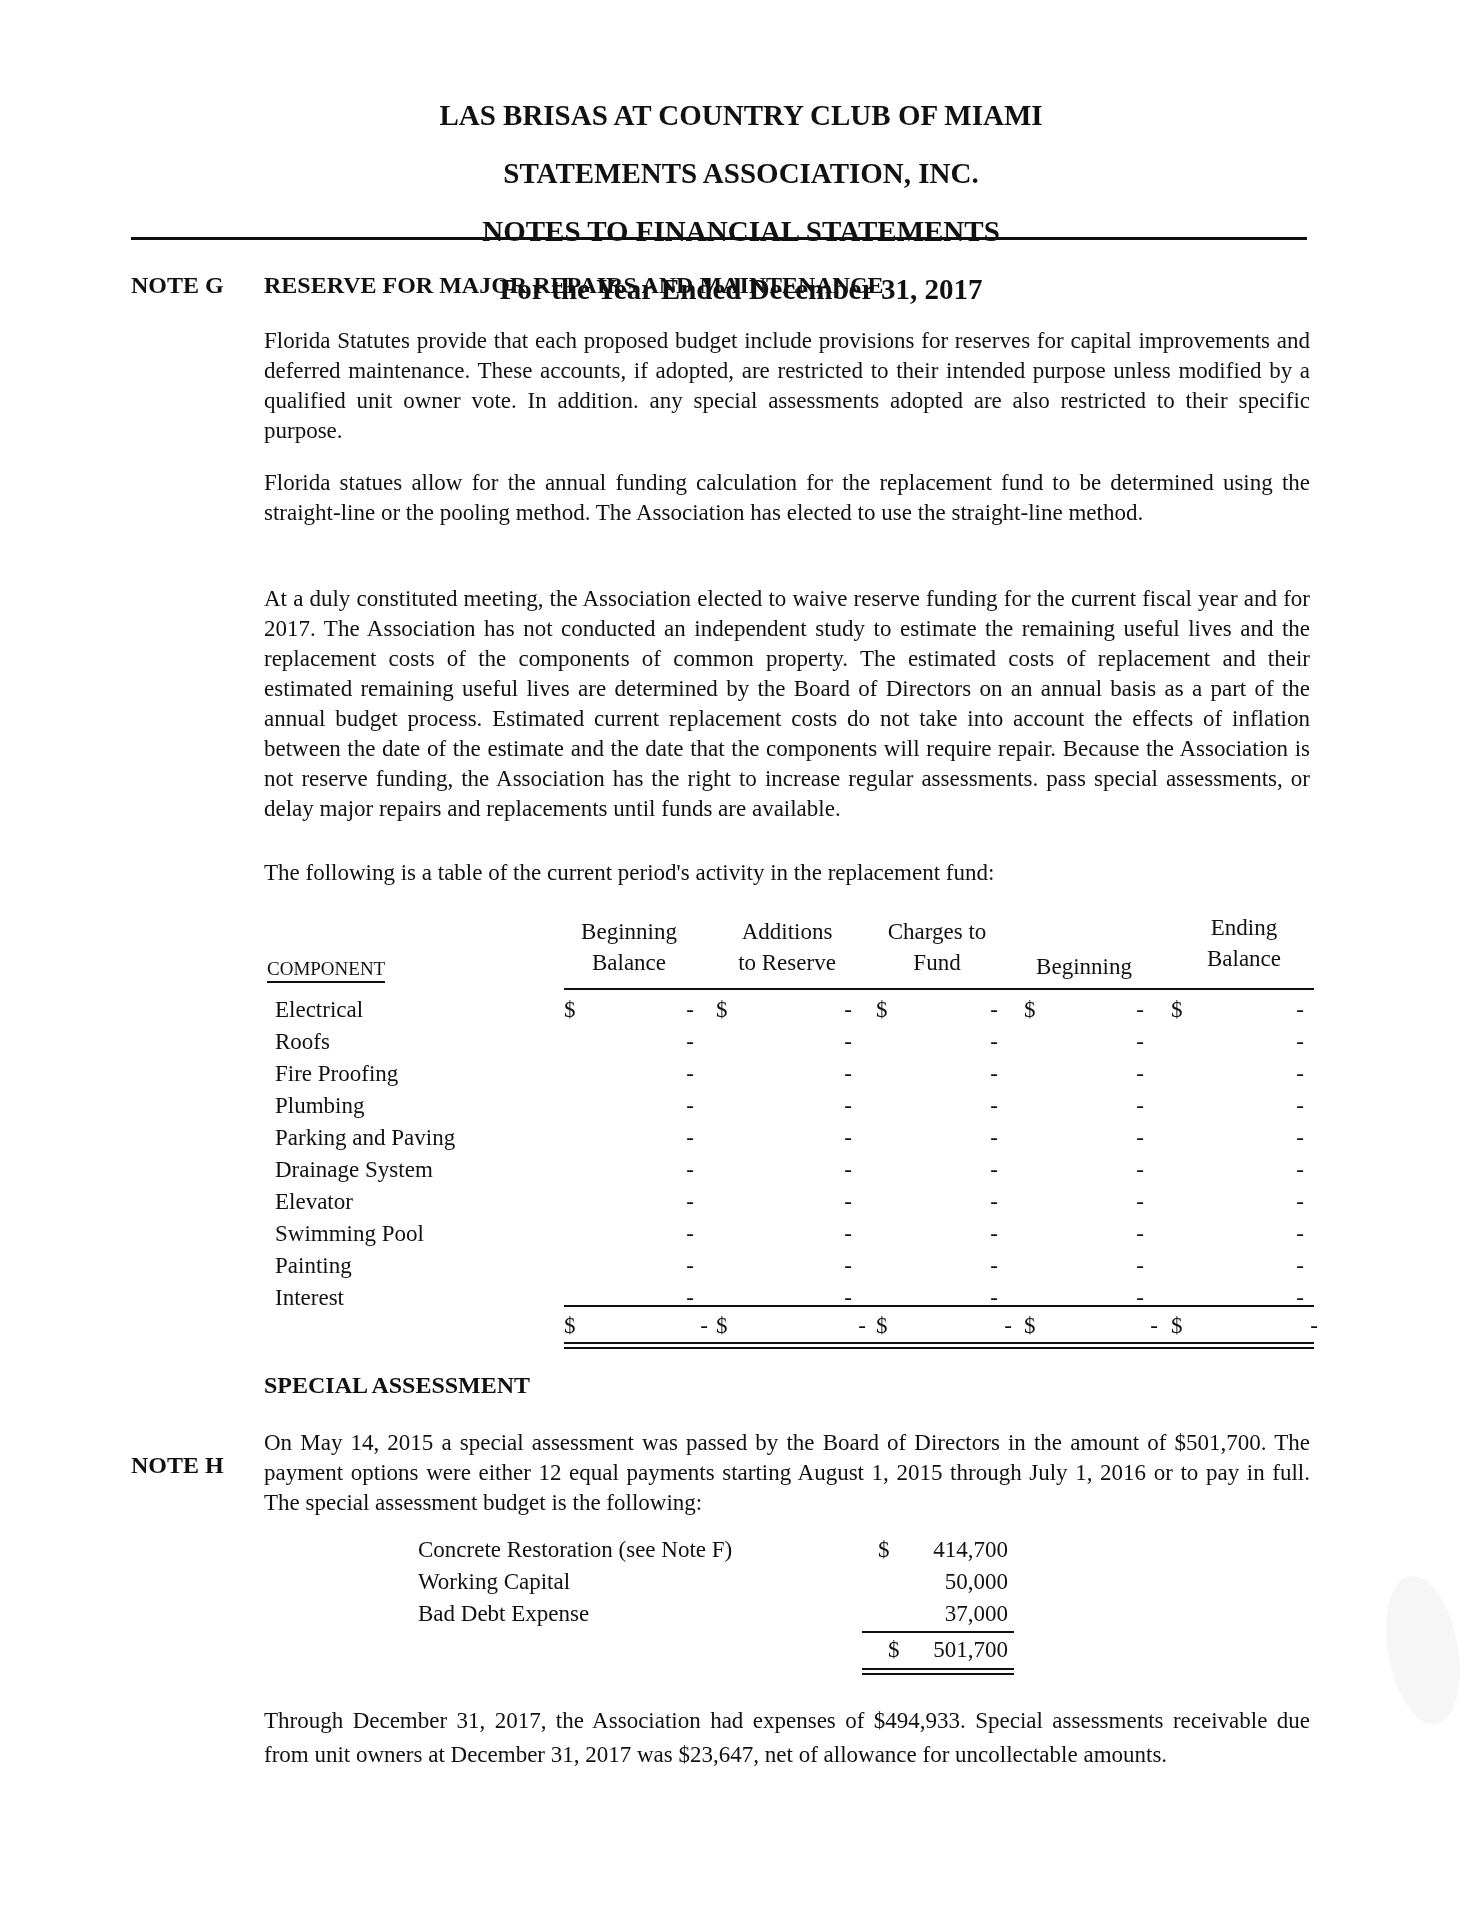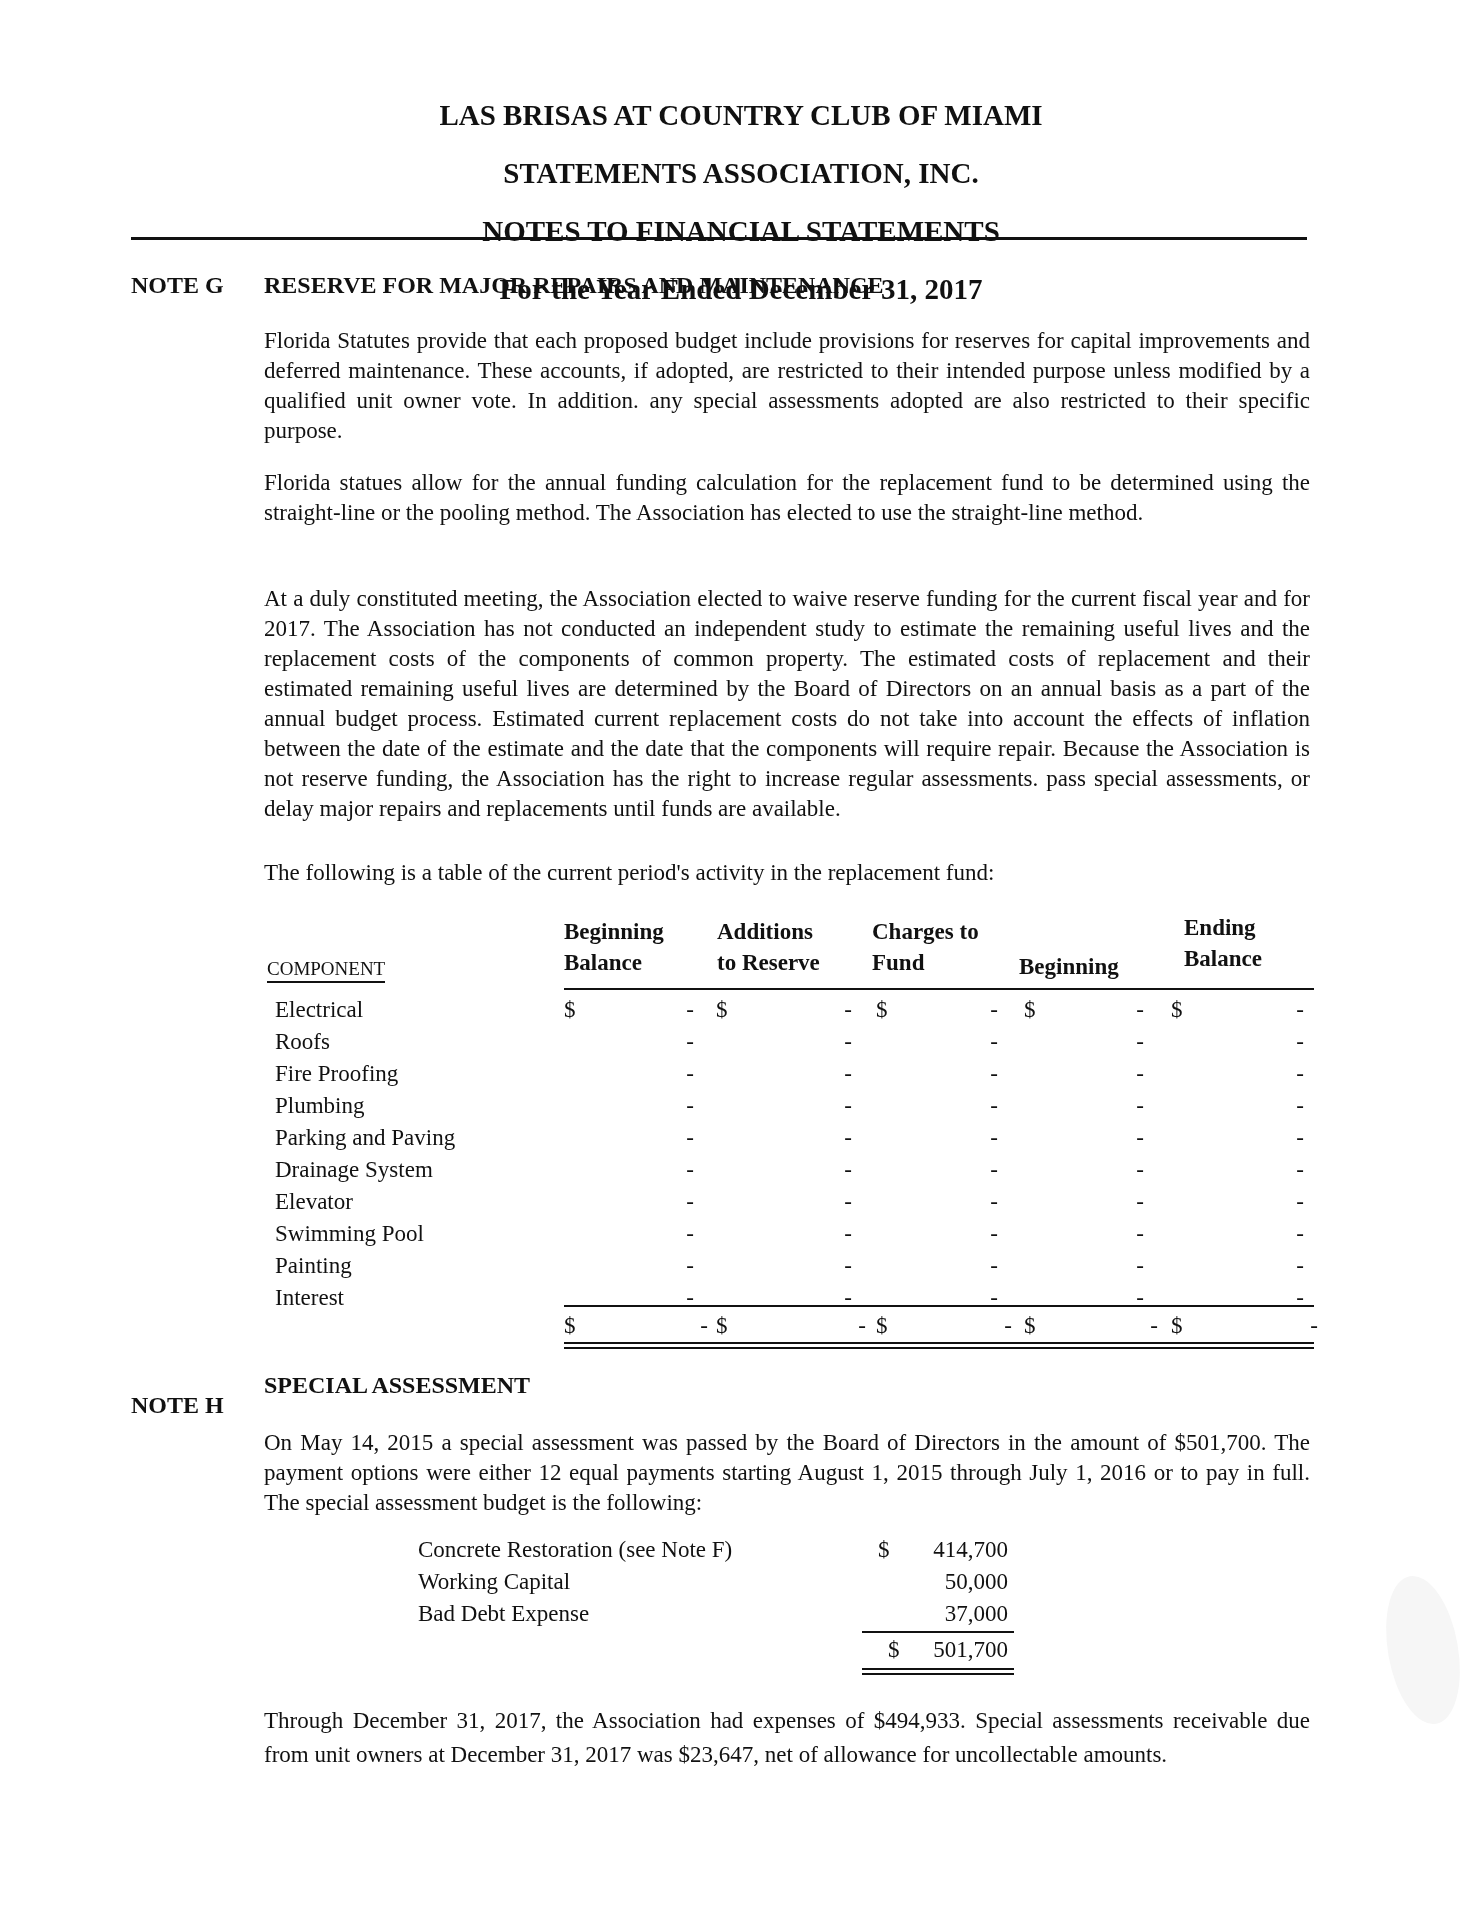--- a/index.html
+++ b/index.html
@@ -15,21 +15,21 @@
   .note-title { position: absolute; left: 264px; font-weight: bold; font-size: 24px; }
 
   .para {
     position: absolute; left: 264px; width: 1046px;
     font-size: 23px; line-height: 30px; text-align: justify;
   }
 
   
   .rt { position: absolute; left: 264px; top: 916px; width: 1050px; font-size: 23px; }
   .rt-head { position: absolute; top: 0; left: 0; width: 1050px; height: 72px; }
-  .rt-head .h { position: absolute; font-weight: bold; text-align: left; line-height: 31px; }
+  .rt-head .h { position: absolute; font-weight: normal; text-align: center; line-height: 31px; }
   .rt-head .comp { position: absolute; left: 3px; top: 42px; font-size: 19px; border-bottom: 2px solid #111; padding-bottom: 1px; }
   .rt-headrule { position: absolute; top: 72px; left: 300px; width: 750px; height: 2px; background: #111; }
   .rt-body { position: absolute; top: 78px; left: 0; width: 1050px; }
   .rt-row { position: relative; height: 32px; line-height: 32px; }
   .rt-row .name { position: absolute; left: 3px; top: 0; margin-left: 8px; }
   .rt-row .cell { position: absolute; top: 0; height: 32px; }
   .rt-row .dol { position: absolute; left: 0; }
   .rt-row .val { position: absolute; right: 0; }
   .rt-total-rule { position: absolute; top: 1305px; left: 564px; width: 750px; height: 2px; background: #111; }
   .rt-total { position: absolute; top: 1310px; left: 264px; width: 1050px; height: 32px; line-height: 32px; font-size: 23px; }
@@ -302,21 +302,21 @@
       <span class="val">-</span>
     </span>
     <span class="cell" style="left: 907px; width: 147px;">
       <span class="dol">$</span>
       <span class="val">-</span>
     </span>
   </div>
 <div class="rt-dbl1"></div>
 <div class="rt-dbl2"></div>
 
-<div class="note-label" style="top:1392px;">NOTE H</div>
+<div class="note-label" style="top:1452px;">NOTE H</div>
 <div class="note-title" style="top:1372px;">SPECIAL ASSESSMENT</div>
 
 <div class="para" style="top:1428px;">On May 14, 2015 a special assessment was passed by the Board of Directors in the amount of $501,700. The payment options were either 12 equal payments starting August 1, 2015 through July 1, 2016 or to pay in full. The special assessment budget is the following:</div>
 
 <div class="bt">
   <div class="bt-row">
     <span class="label">Concrete Restoration (see Note F)</span>
     <span class="amt">
       <span class="dol">$</span>
       <span class="val">414,700</span>

